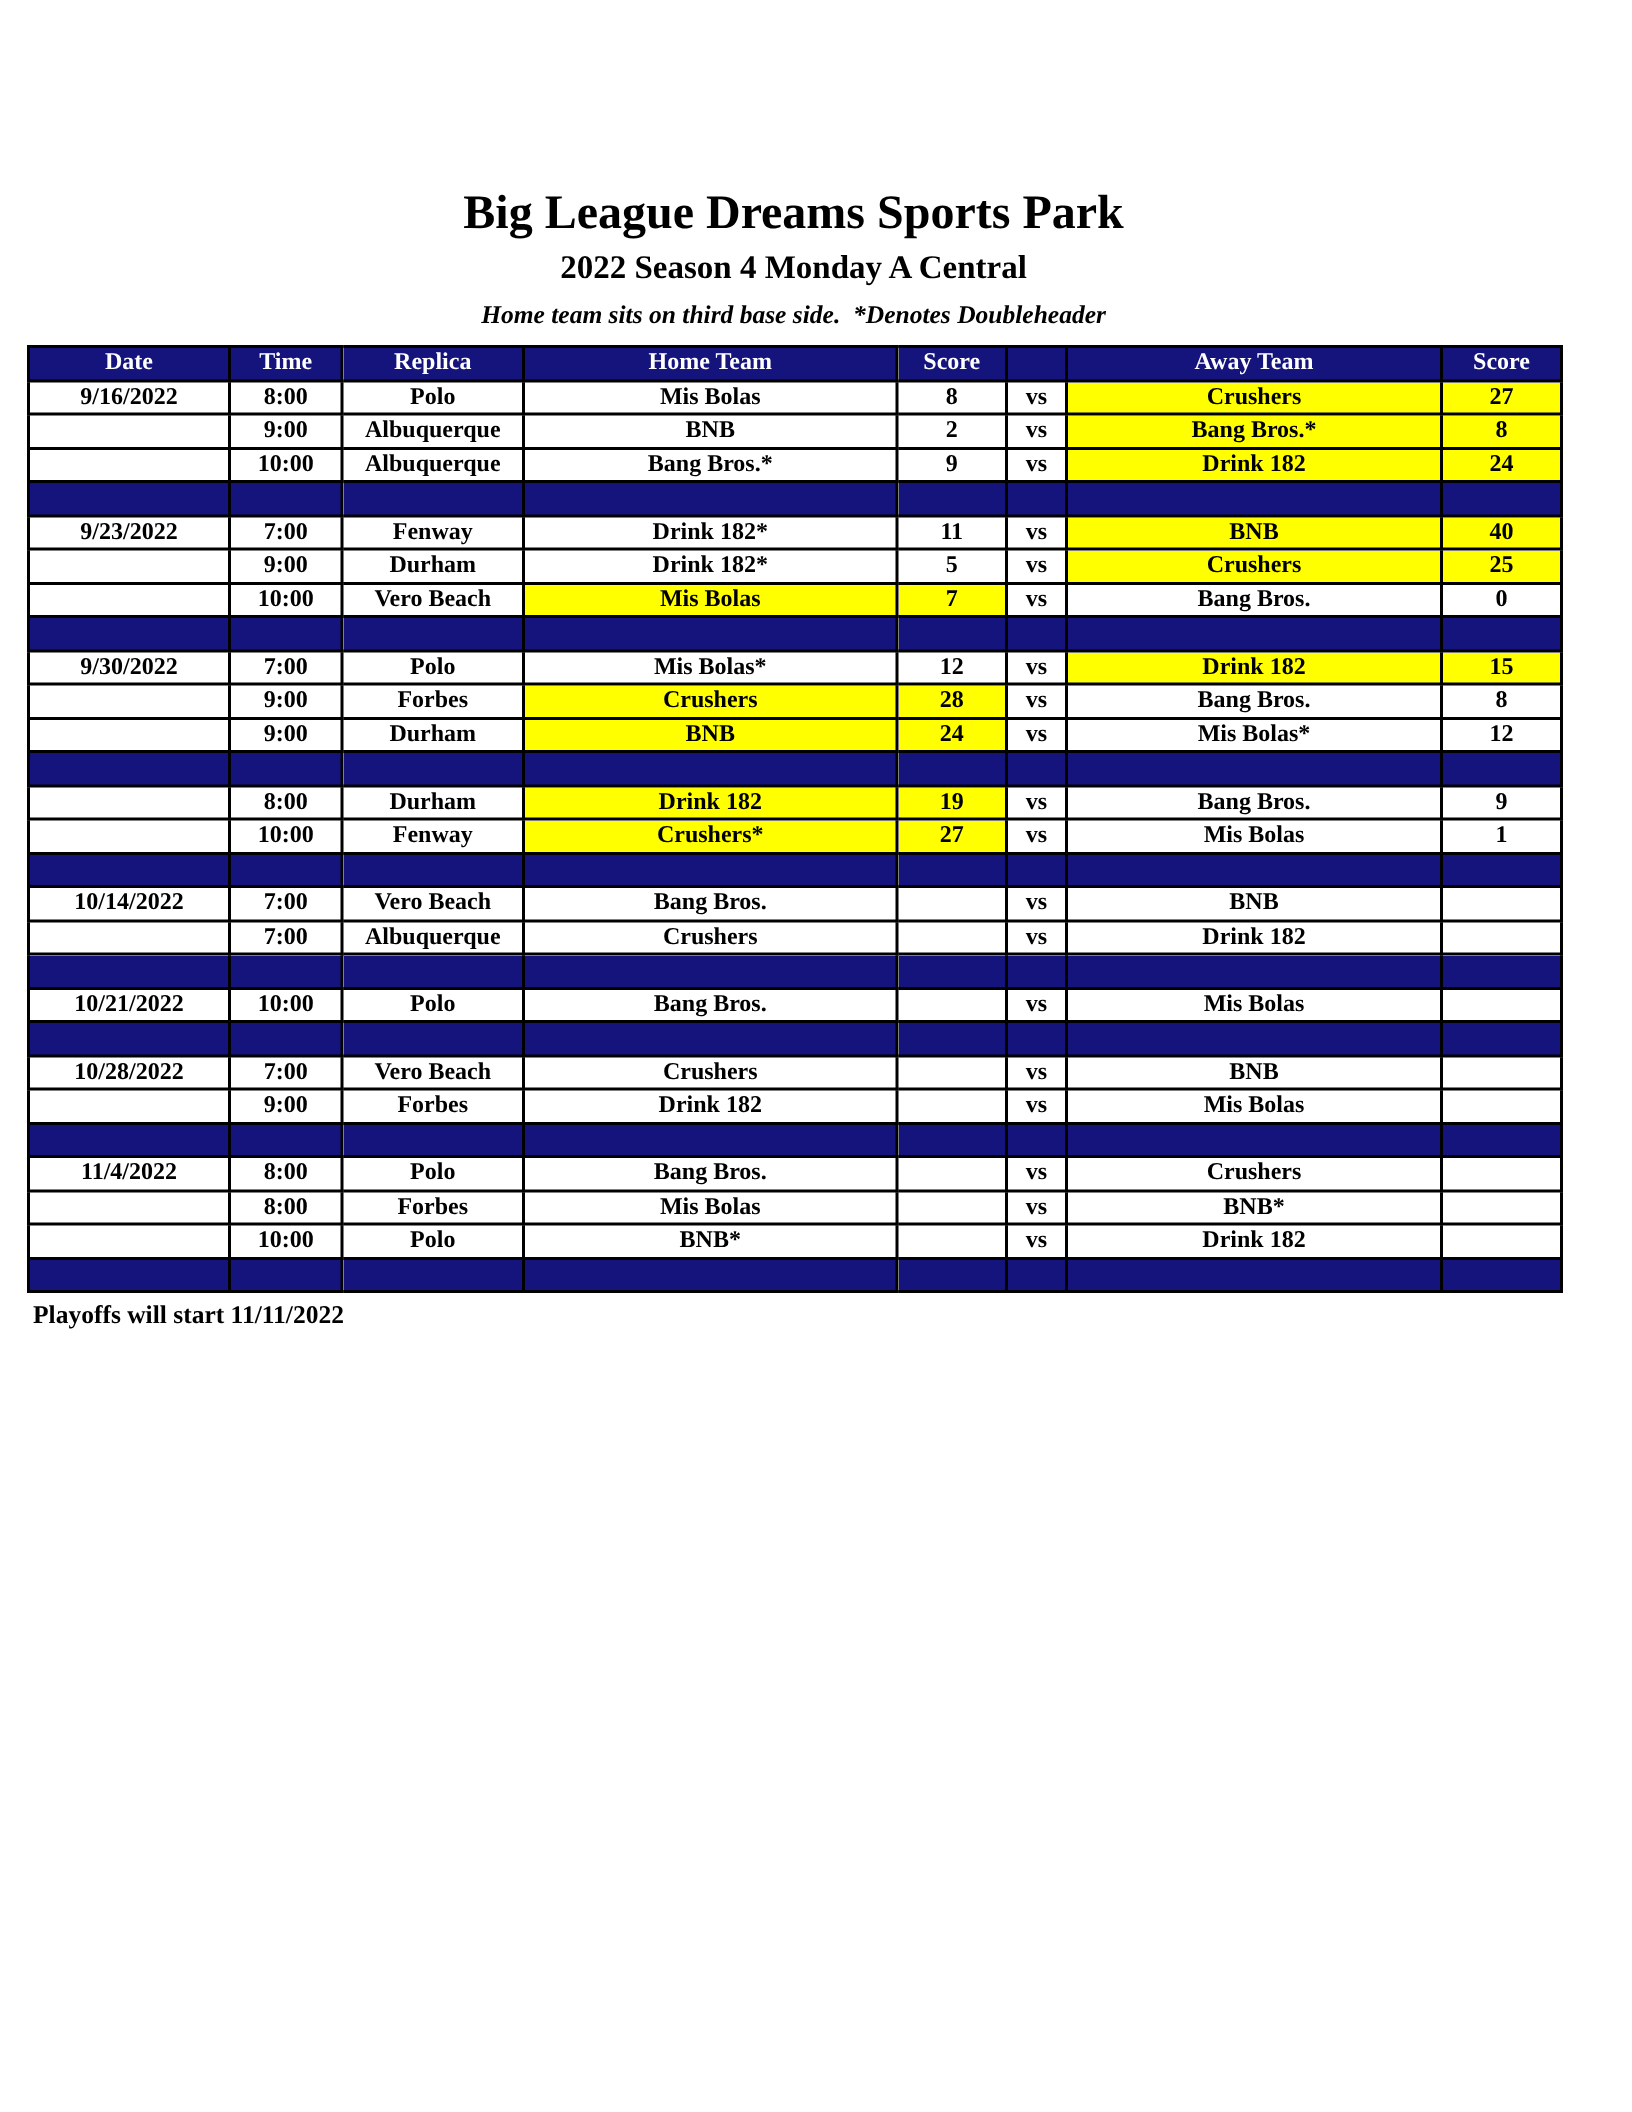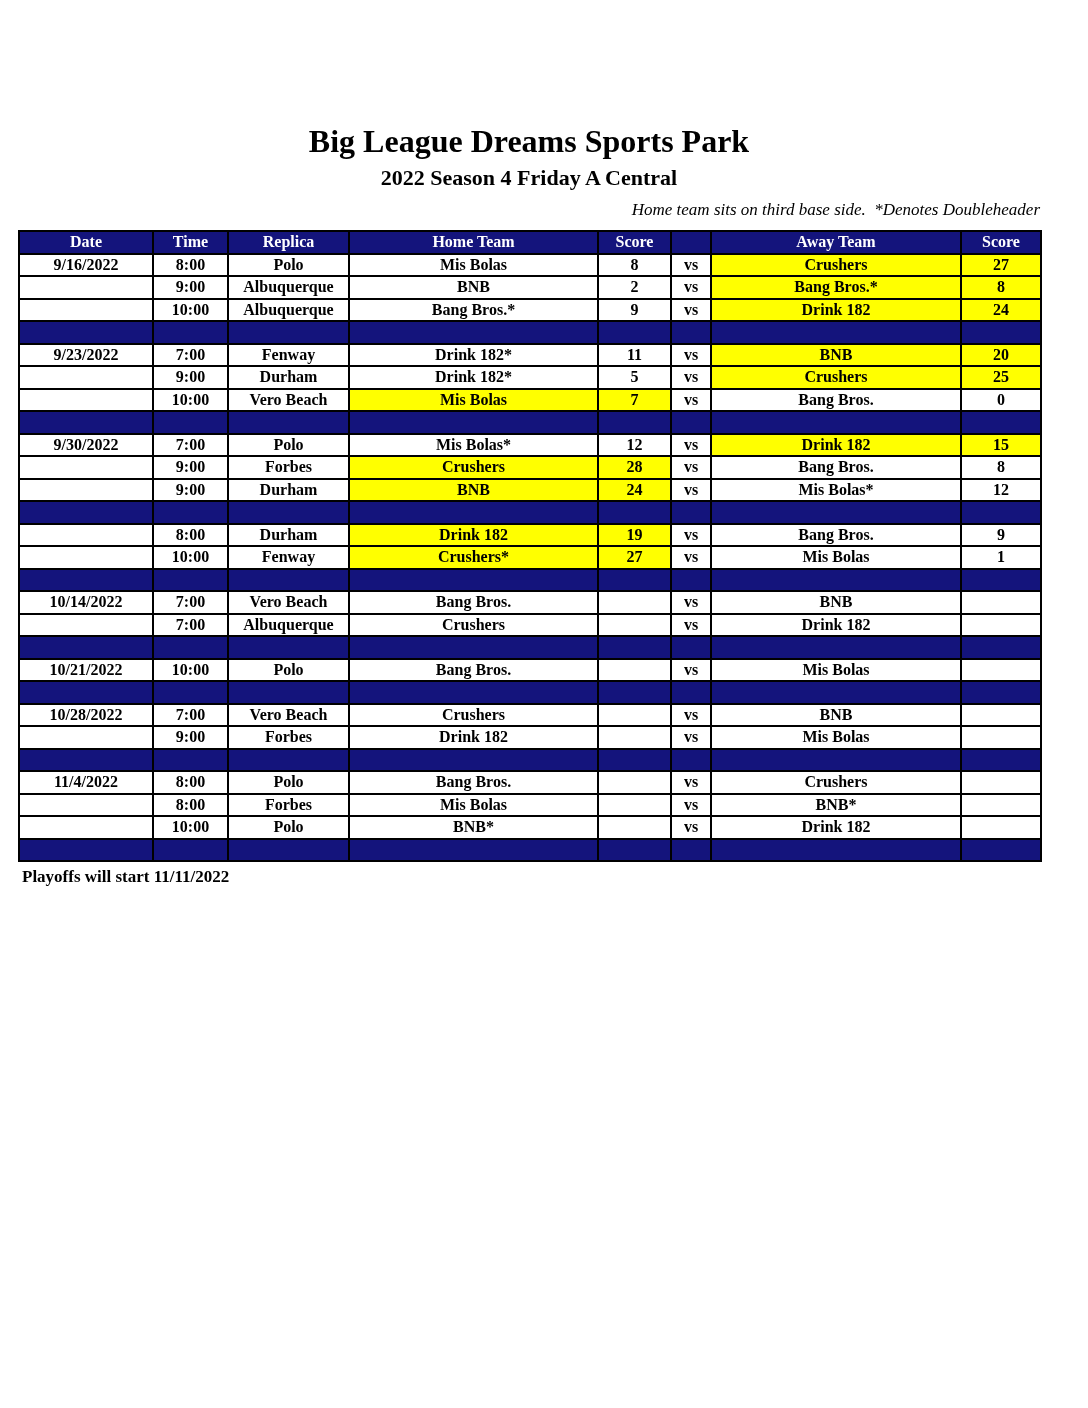--- a/index.html
+++ b/index.html
@@ -39,23 +39,23 @@
   }
   .subtitle {
     margin-top: 7px;
     text-align: center;
     font-size: 22px;
     font-weight: bold;
     line-height: 1.1;
   }
   .note {
     margin-top: 11px;
-    text-align: right;
+    text-align: center;
     font-size: 17px;
-    font-weight: normal;
+    font-weight: bold;
     font-style: italic;
     line-height: 1.1;
     white-space: pre;
   }
   table.schedule {
     margin-top: 10px;
     border-collapse: collapse;
     table-layout: fixed;
     width: 1022px;
     border: 1px solid #1d4ed8;
@@ -93,21 +93,21 @@
     text-align: left;
     padding-left: 4px;
   }
 </style>
 </head>
 <body>
 
 <div class="page">
   <div class="content">
     <div class="title">Big League Dreams Sports Park</div>
-    <div class="subtitle">2022 Season 4 Friday A Central</div>
+    <div class="subtitle">2022 Season 4 Monday A Central</div>
     <div class="note">Home team sits on third base side.  *Denotes Doubleheader</div>
 
     <table class="schedule">
       <colgroup>
         <col style="width:134px">
         <col style="width:75px">
         <col style="width:121px">
         <col style="width:249px">
         <col style="width:73px">
         <col style="width:40px">
@@ -168,21 +168,21 @@
             <td class="sep"></td>
           </tr>
           <tr>
             <td>9/23/2022</td>
             <td>7:00</td>
             <td>Fenway</td>
             <td>Drink 182*</td>
             <td>11</td>
             <td class="vs">vs</td>
             <td class="hl">BNB</td>
-            <td class="hl">20</td>
+            <td class="hl">40</td>
           </tr>
           <tr>
             <td></td>
             <td>9:00</td>
             <td>Durham</td>
             <td>Drink 182*</td>
             <td>5</td>
             <td class="vs">vs</td>
             <td class="hl">Crushers</td>
             <td class="hl">25</td>

